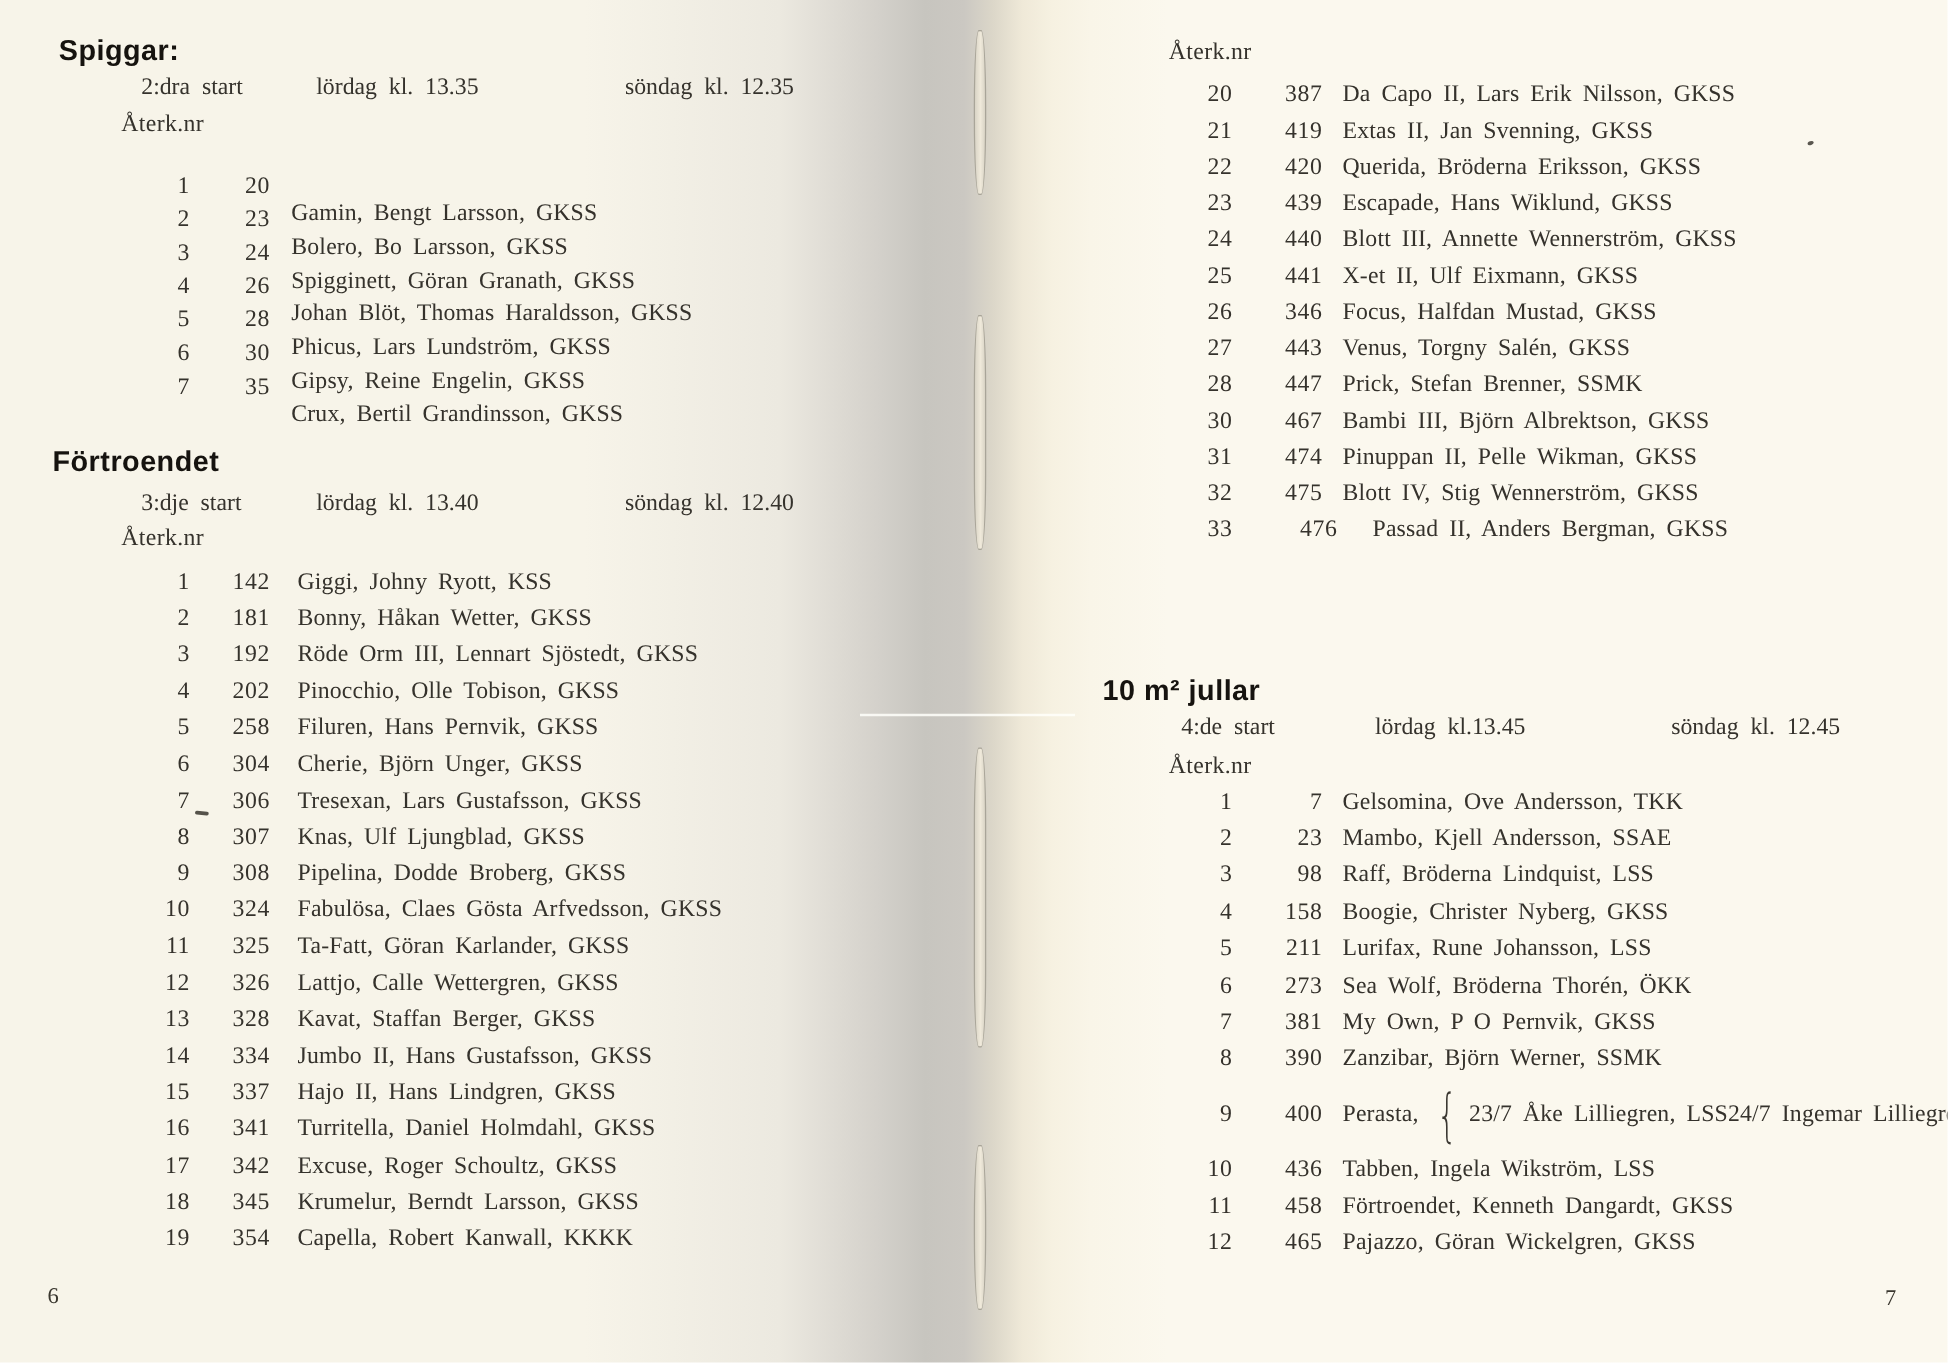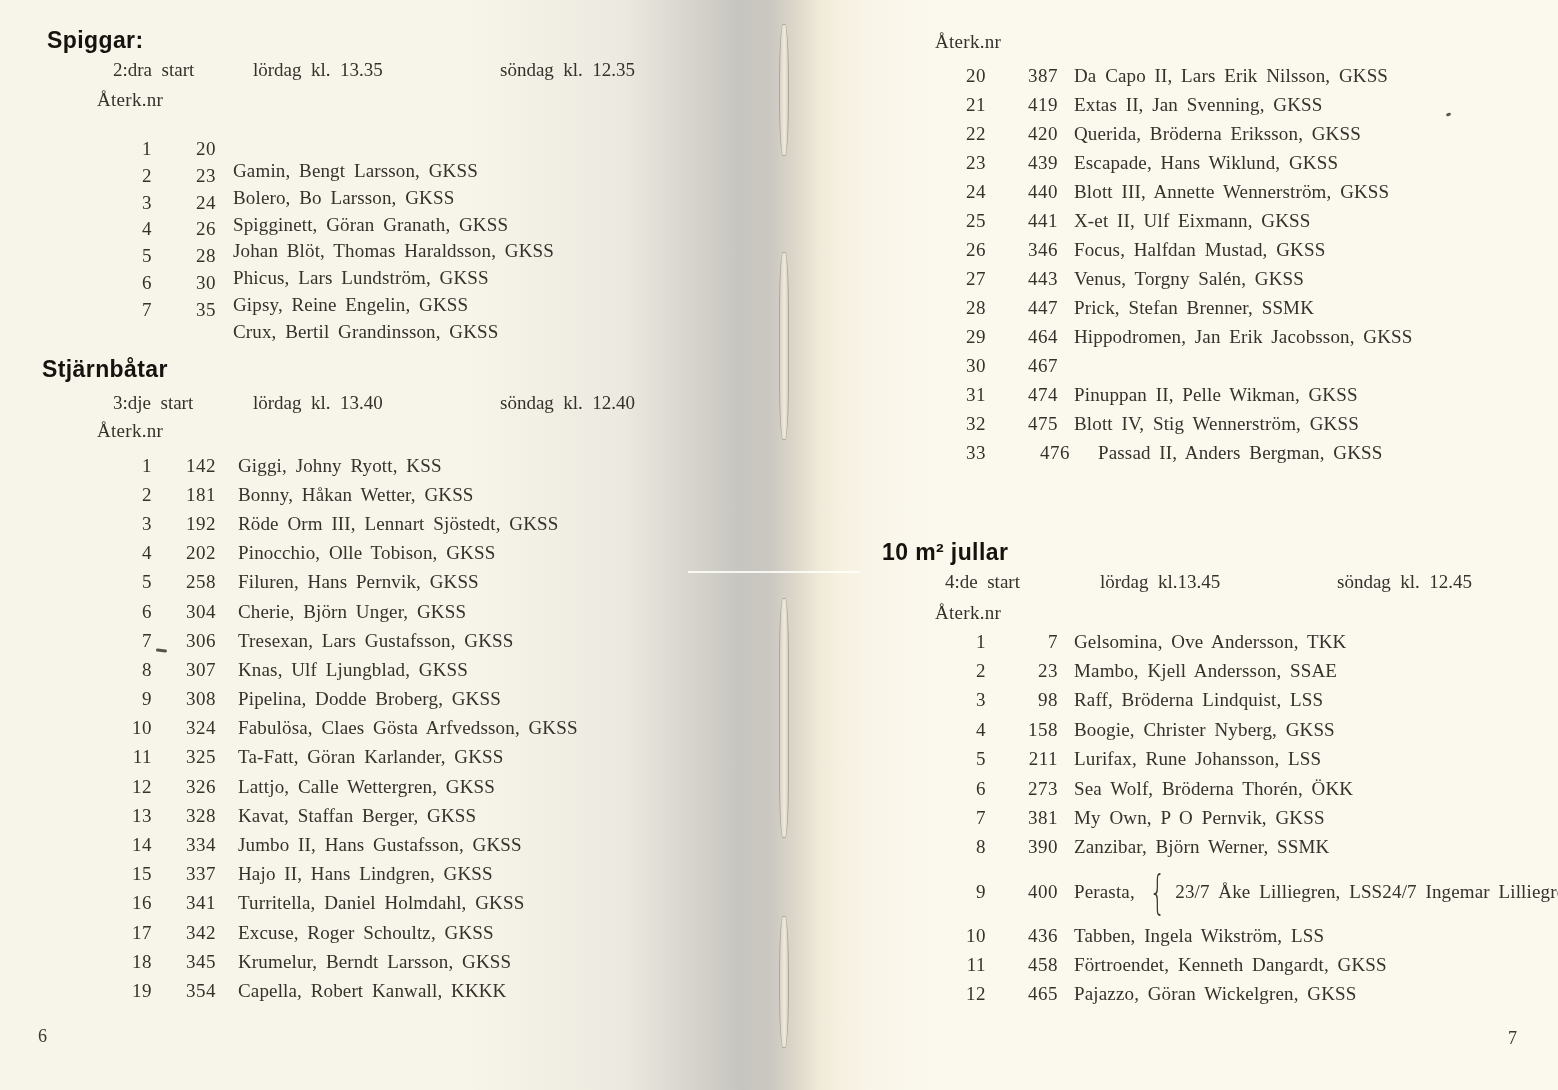--- a/index.html
+++ b/index.html
@@ -119,21 +119,21 @@
         <span class="c-sail">30</span>
         <span class="c-text">Gipsy, Reine Engelin, GKSS</span>
       </div>
       <div class="row" style="height: 26.8px;">
         <span class="c-nr">7</span>
         <span class="c-sail">35</span>
         <span class="c-text">Crux, Bertil Grandinsson, GKSS</span>
       </div>
     </div>
 
-  <div class="heading" style="left:42px;top:356px;">Stjärnbåtar</div>
+  <div class="heading" style="left:42px;top:356px;">Förtroendet</div>
 
   <div class="start-line" style="top:392px;">
     <span style="left:113px;">3:dje start</span>
     <span style="left:253px;">lördag kl. 13.40</span>
     <span style="left:500px;">söndag kl. 12.40</span>
   </div>
 
   <div class="return-header" style="left:97px;top:420px;">Återk.nr</div>
 
   <div class="rows rows-l rows-l2" style="top:451px;">
@@ -281,27 +281,23 @@
         <span class="c-nr">27</span>
         <span class="c-sail">443</span>
         <span class="c-text">Venus, Torgny Salén, GKSS</span>
       </div>
       <div class="row" style="height: 29px;">
         <span class="c-nr">28</span>
         <span class="c-sail">447</span>
         <span class="c-text">Prick, Stefan Brenner, SSMK</span>
       </div>
       <div class="row" style="height: 29px;">
-        <span class="c-nr">29</span>
-        <span class="c-sail">464</span>
-        <span class="c-text">Hippodromen, Jan Erik Jacobsson, GKSS</span>
-      </div>
-      <div class="row" style="height: 29px;">
         <span class="c-nr">30</span>
         <span class="c-sail">467</span>
+        <span class="c-text">Bambi III, Björn Albrektson, GKSS</span>
       </div>
       <div class="row" style="height: 29px;">
         <span class="c-nr">31</span>
         <span class="c-sail">474</span>
         <span class="c-text">Pinuppan II, Pelle Wikman, GKSS</span>
       </div>
       <div class="row" style="height: 29px;">
         <span class="c-nr">32</span>
         <span class="c-sail">475</span>
         <span class="c-text">Blott IV, Stig Wennerström, GKSS</span>

